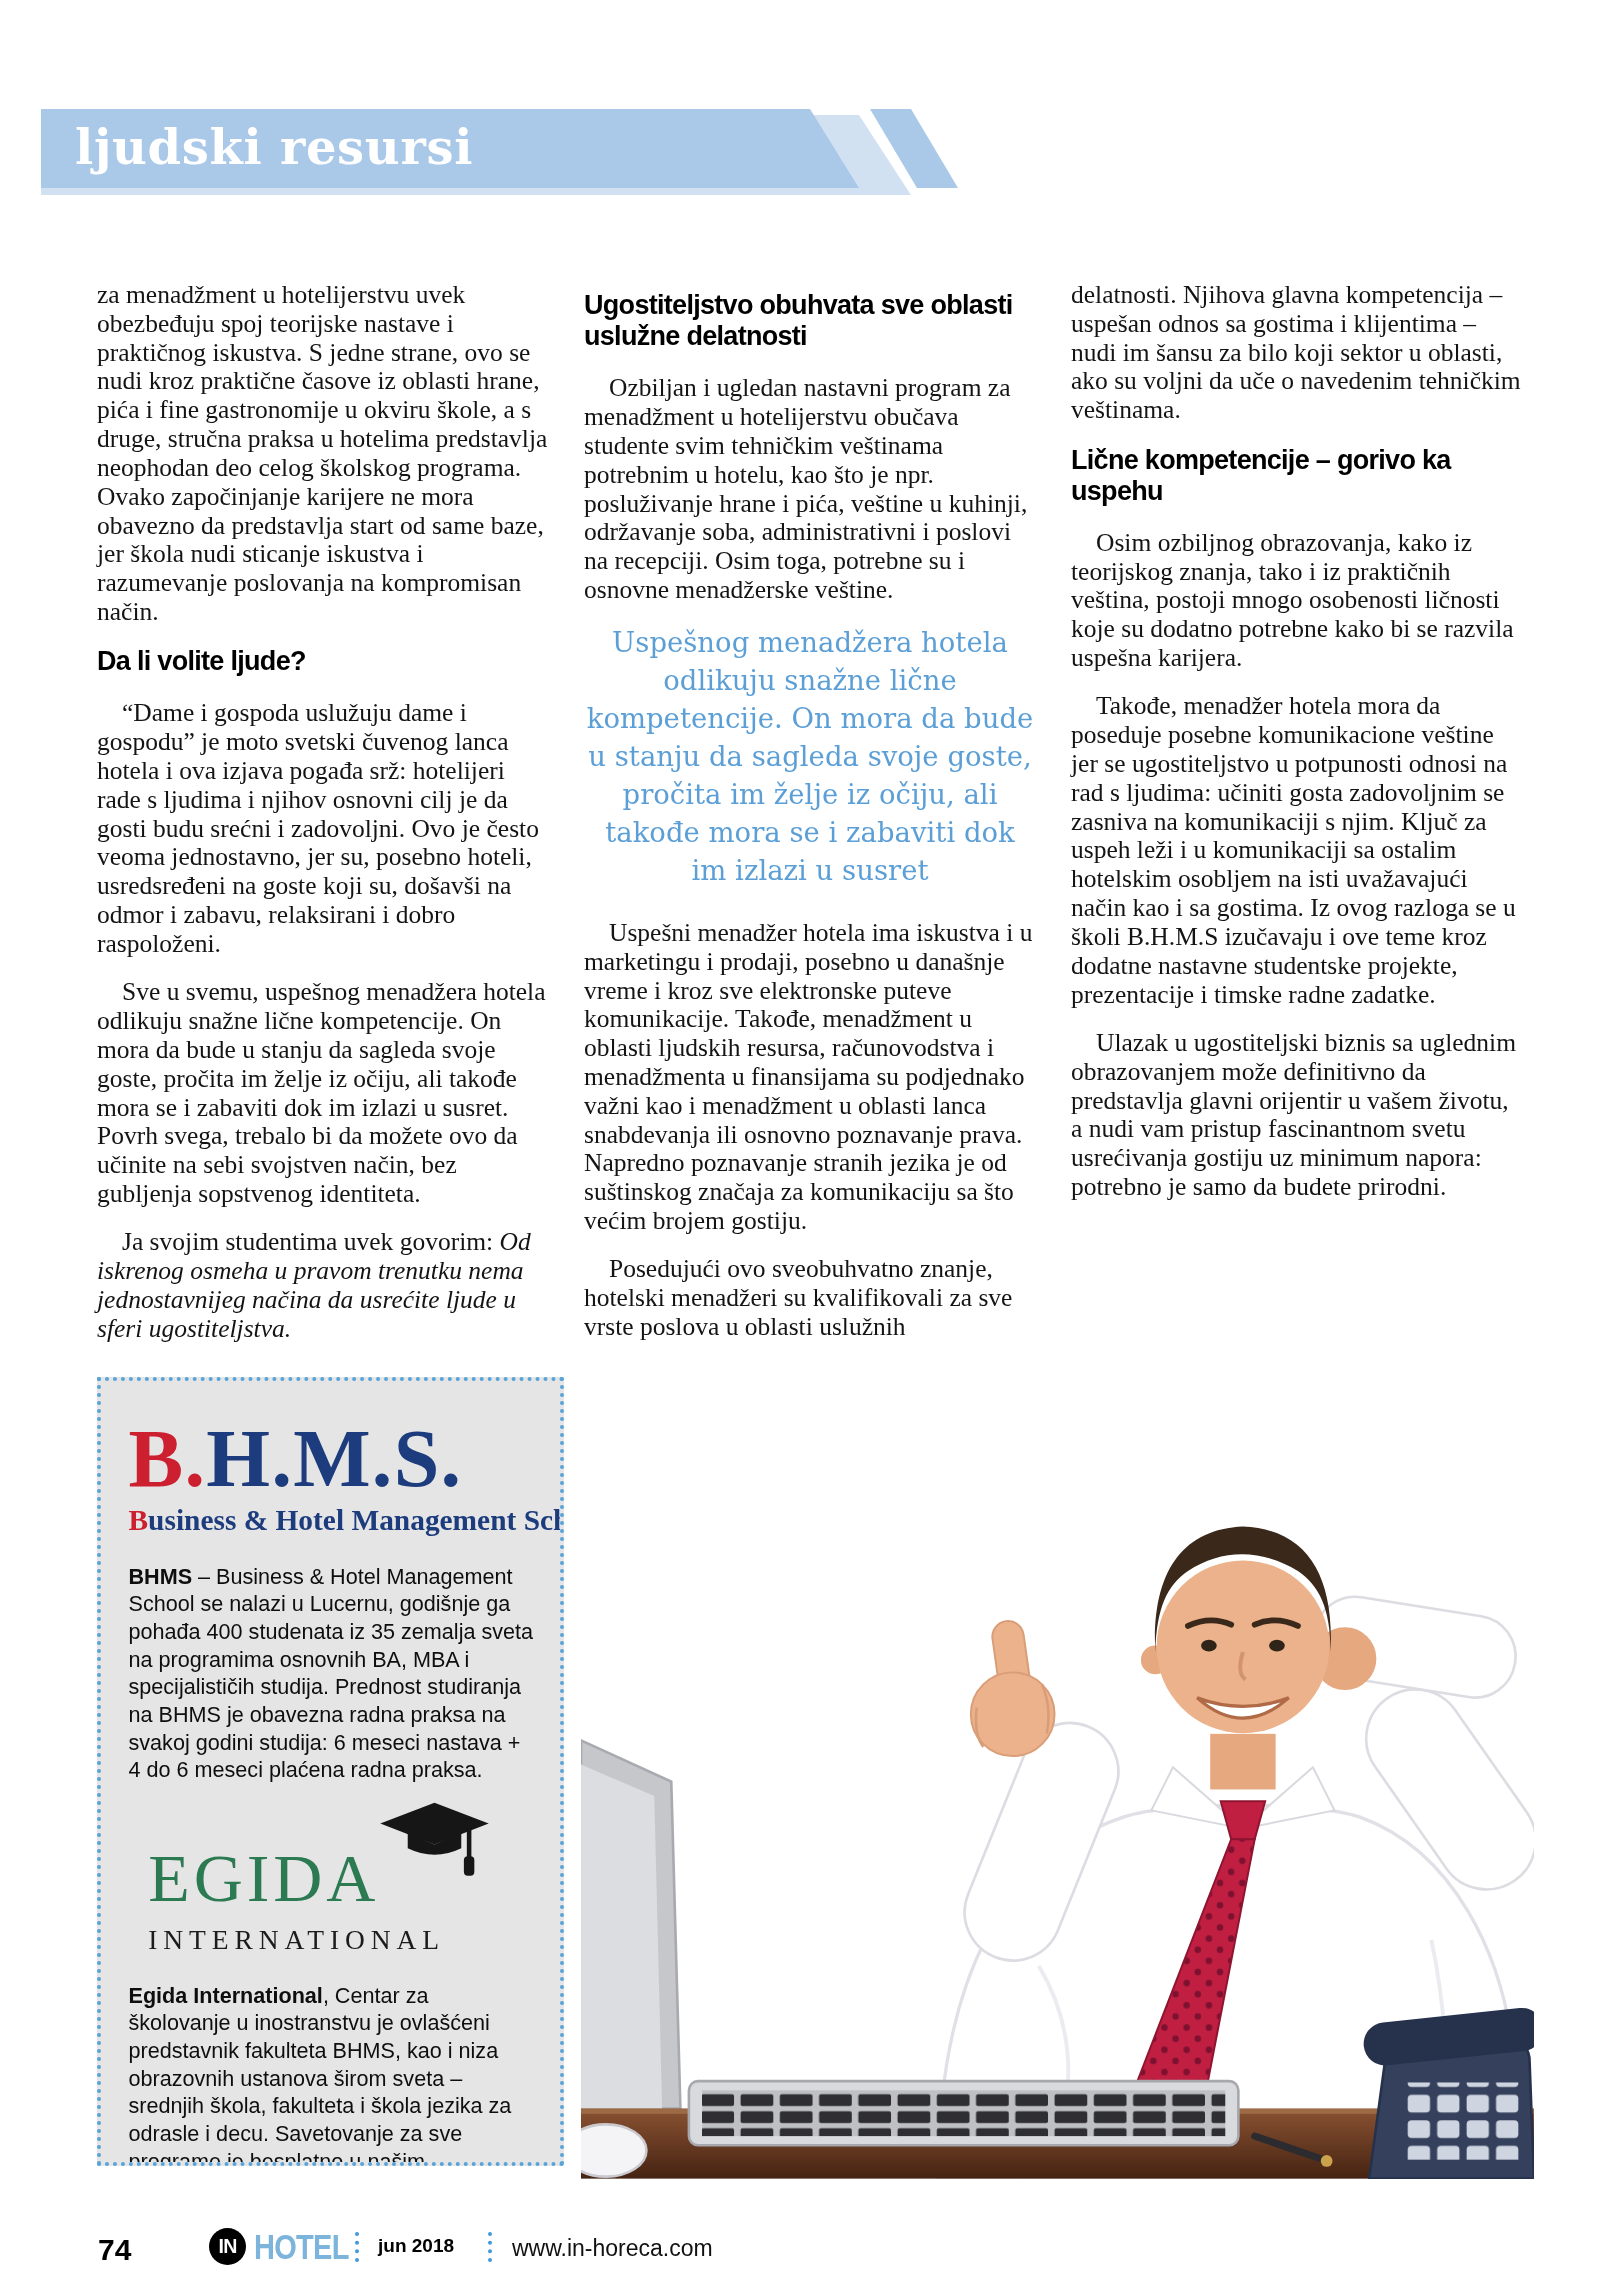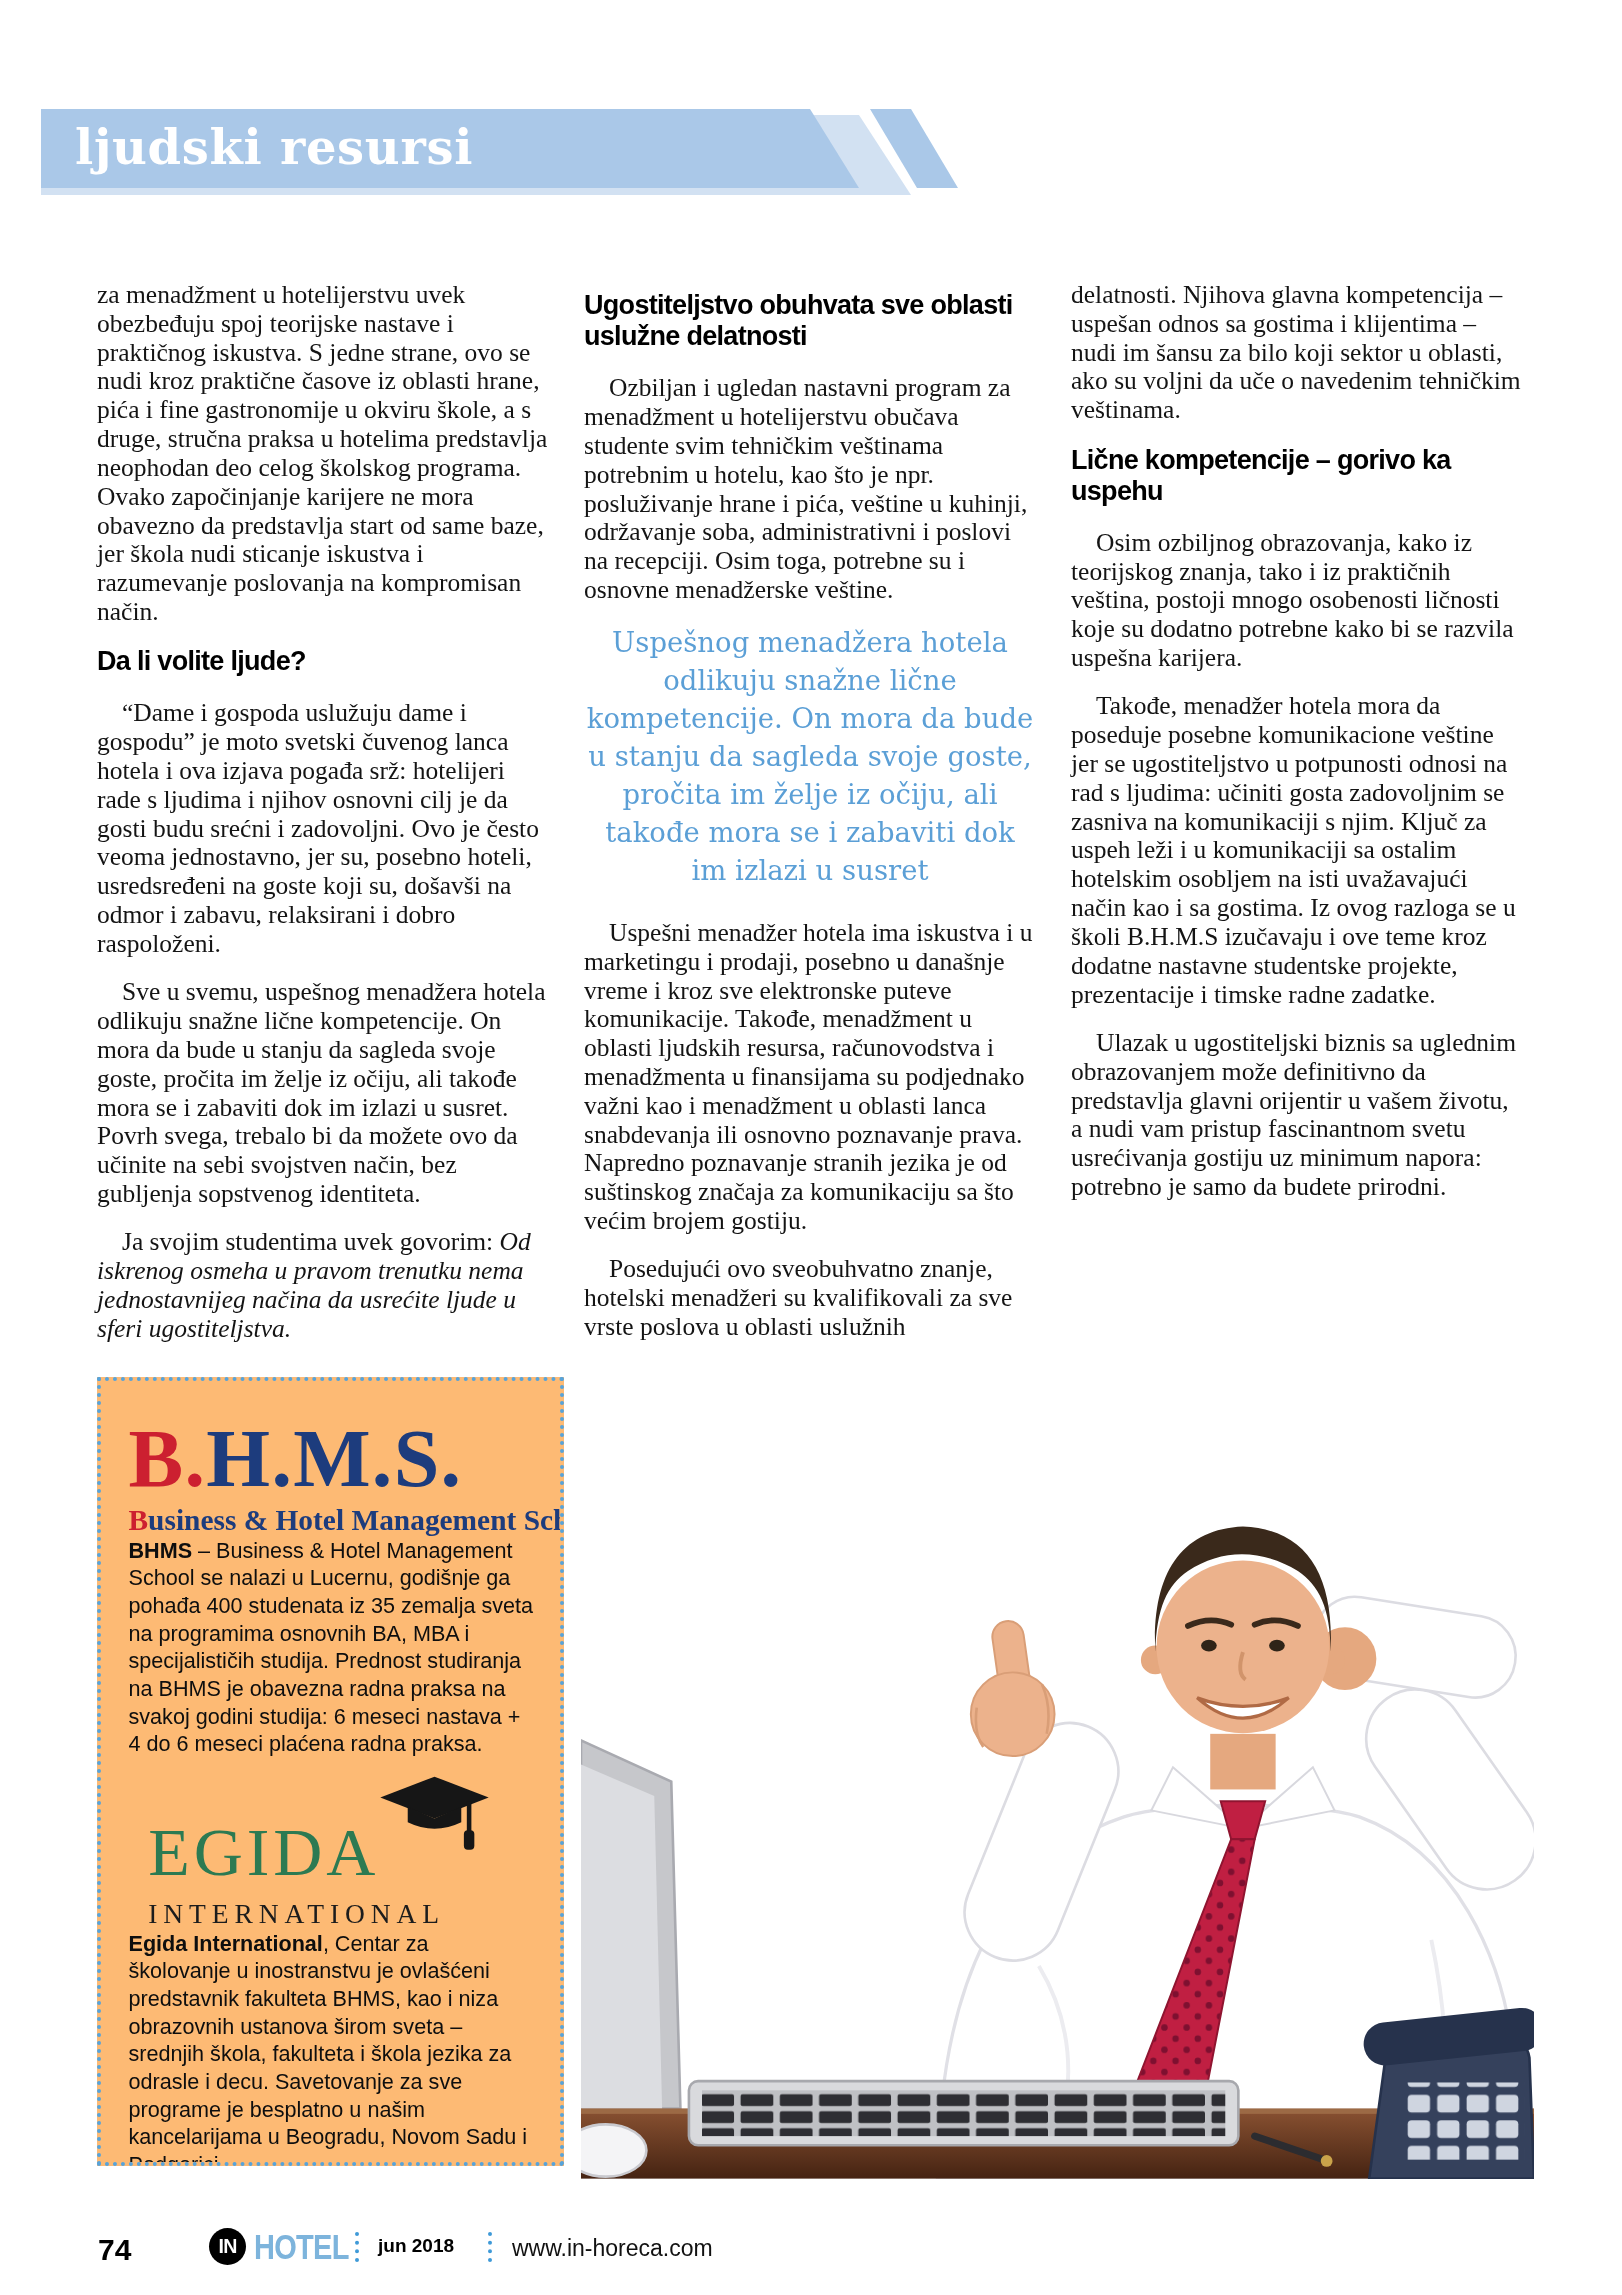--- a/index.html
+++ b/index.html
@@ -26,30 +26,30 @@
   .col p.indent{text-indent:25px;}
   .subhead{font-family:"Liberation Sans", sans-serif;font-weight:bold;font-size:27px;
     line-height:1.15;letter-spacing:-0.7px;margin:9.2px 0 22px 0;color:#000;}
   .pullquote{font-family:"DejaVu Serif", serif;color:#5b9fd6;text-align:center;
     font-size:27.5px;line-height:1.38;margin:13px 0 29px 0;}
   .italic{font-style:italic;}
 
   
   .adbox{position:absolute;left:97px;top:1377px;width:467px;height:789px;
     border:4.6px dotted #57a3da;box-sizing:border-box;padding:23.6px 26px 13px 27.5px;
-    overflow:hidden;background:#fdba74;}
+    overflow:hidden;background:#e5e5e5;}
   .bhms-logo{font-family:"Liberation Serif", serif;font-weight:bold;font-size:82px;
     line-height:1.05;letter-spacing:1.3px;white-space:nowrap;margin-top:11.8px;}
   .bhms-logo .red{color:#cc2030;}
   .bhms-logo .navy{color:#1d3c7d;}
   .bhms-sub{font-family:"Liberation Serif", serif;font-weight:bold;font-size:29.4px;
     color:#1d3c7d;white-space:nowrap;margin-top:1.3px;}
   .bhms-sub .red{color:#cc2030;}
   .ad-text{font-family:"Liberation Sans", sans-serif;font-size:21.6px;line-height:1.28;
-    color:#0e0e0e;}
+    color:#0e0e0e;margin-top:26px;}
   .ad-text b{font-weight:bold;}
   .egida-logo{position:relative;margin:60px auto 0 auto;width:366px;text-align:left;}
   .egida-word{font-family:"Liberation Serif", serif;font-size:68px;line-height:1.0;
     color:#2c7a52;letter-spacing:3.9px;}
   .egida-sub{font-family:"Liberation Serif", serif;font-size:27.5px;letter-spacing:5.9px;
     color:#1c1c1c;margin-top:12px;}
   .cap-icon{position:absolute;left:63%;top:-43px;width:111px;height:79px;}
 
   
   .photo{position:absolute;left:581px;top:1377px;width:953px;height:802px;overflow:hidden;}

